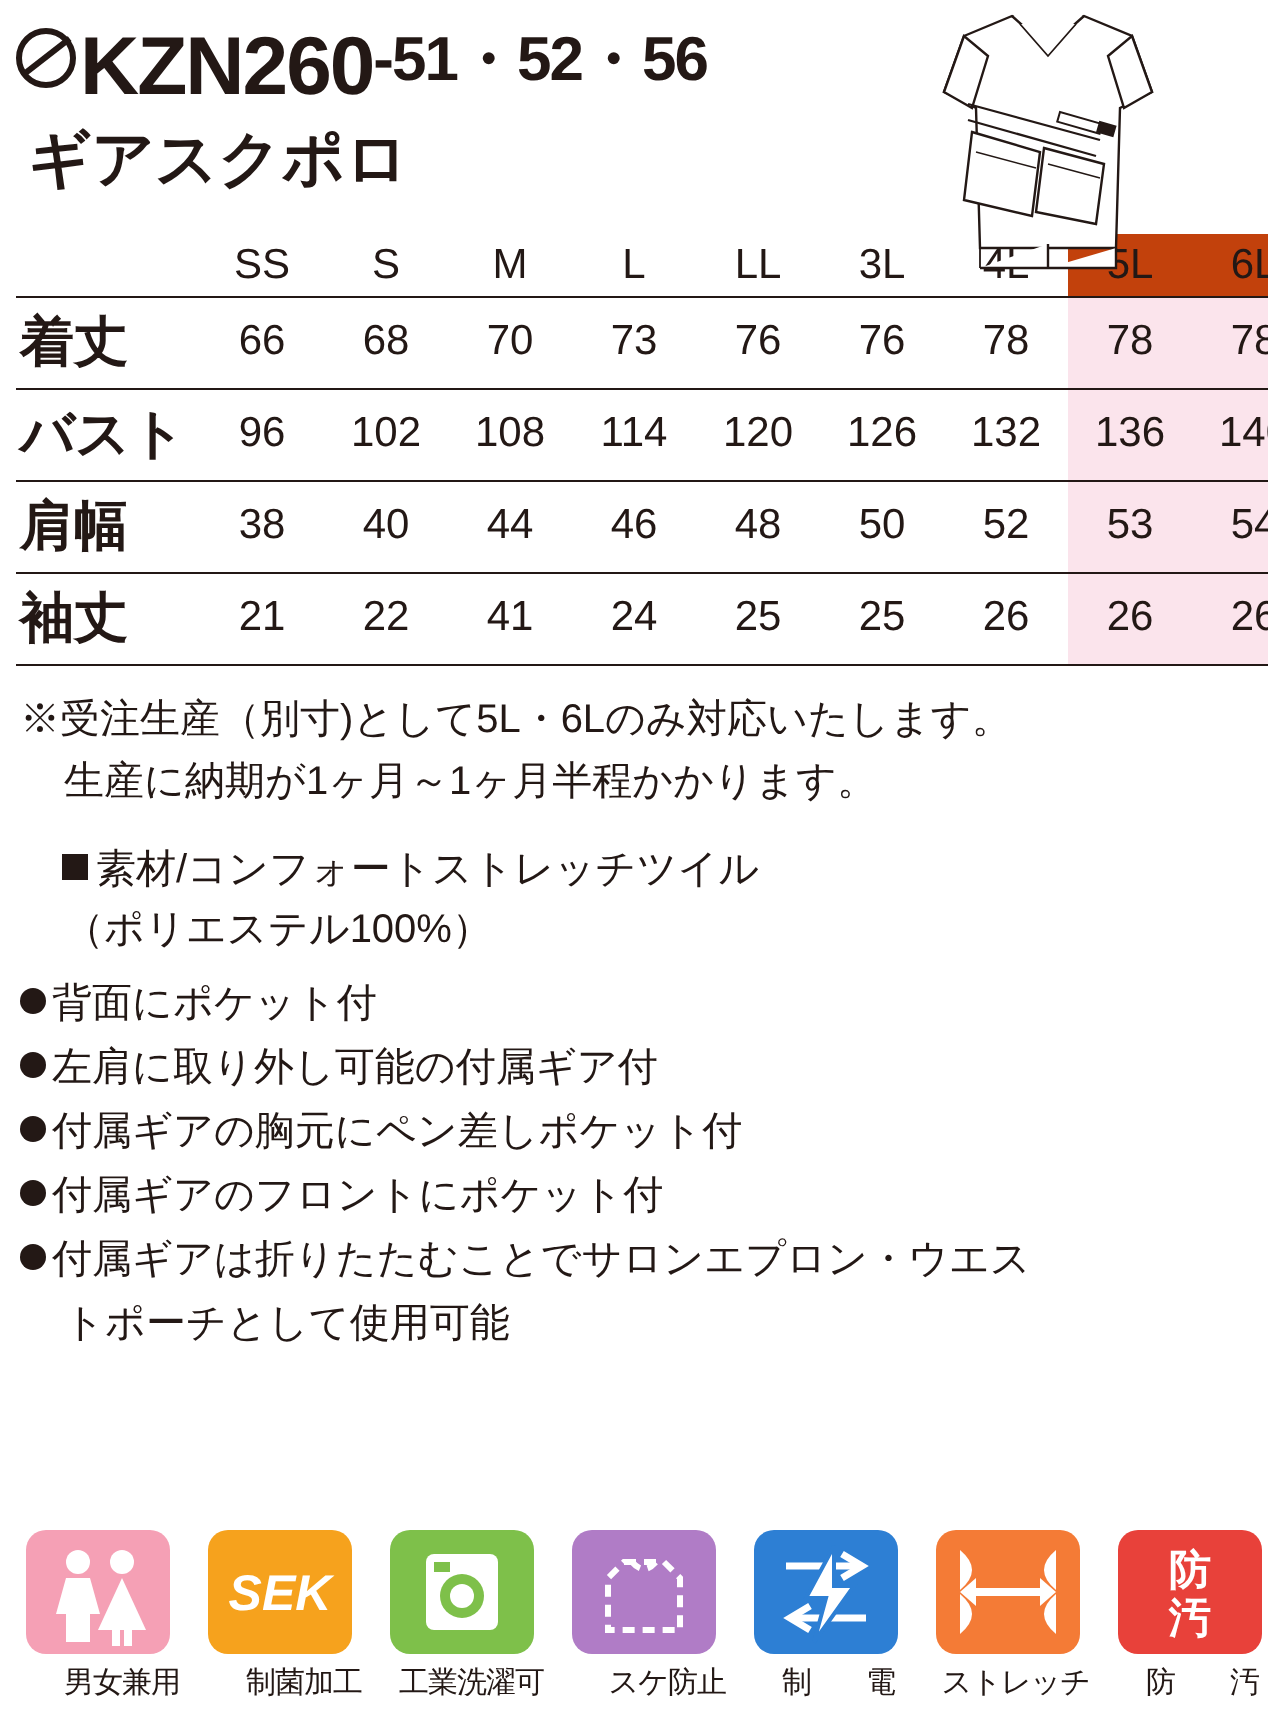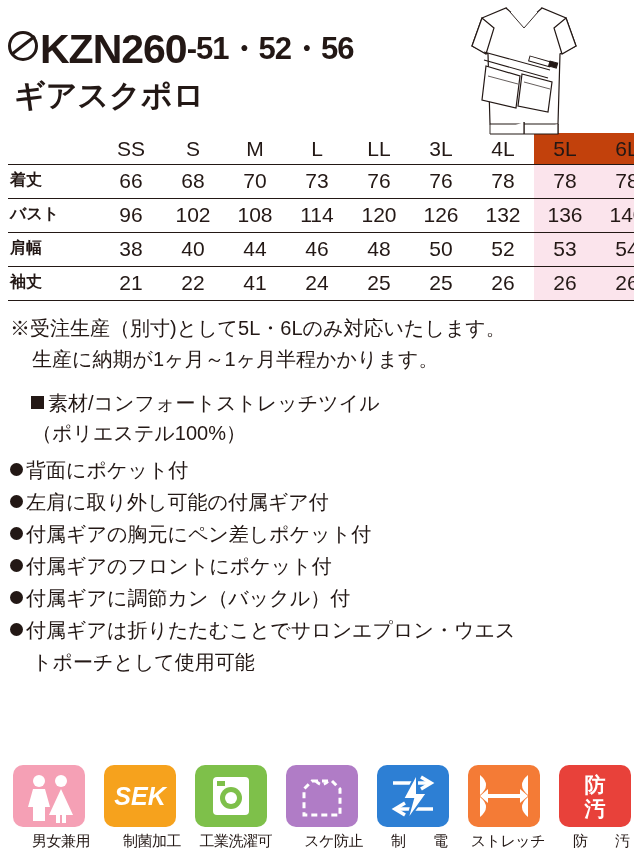--- a/index.html
+++ b/index.html
@@ -9,21 +9,21 @@
     background: #ffffff;
     font-family: "Liberation Sans", sans-serif;
     color: #231815;
     position: relative;
     overflow: hidden;
   }
   .page { position: relative; width: 634px; height: 861px; padding: 0; }
 
   
   .header { position: relative; padding: 14px 0 0 8px; }
-  .title-row { display: flex; align-items: center; margin-top: 16px; }
+  .title-row { display: flex; align-items: flex-start; }
   .no-mark {
     width: 30px; height: 30px; border: 3px solid #231815;
     border-radius: 50%; position: relative; margin-right: 2px; margin-bottom: 6px;
     flex: none;
   }
   .no-mark:after {
     content: ""; position: absolute; left: -3px; top: 10px;
     width: 30px; height: 3px; background: #231815;
     transform: rotate(-38deg); transform-origin: center;
   }
@@ -42,21 +42,21 @@
 
   
   .table-wrap { margin: 16px 8px 0 8px; }
   table.size { width: 618px; border-collapse: collapse; table-layout: fixed; }
   table.size th, table.size td {
     font-size: 21px; text-align: center; padding: 4px 0 5px 0;
     border-top: 1px solid #231815; font-weight: normal;
   }
   table.size tr:last-child td { border-bottom: 1px solid #231815; }
   table.size thead th { border-top: none; font-weight: normal; padding-bottom: 3px; }
-  table.size .rowhead { text-align: left; padding-left: 2px; font-weight: bold; font-size: 16px; width: 92px; }
+  table.size .rowhead { text-align: left; padding-left: 2px; font-weight: bold; font-size: 27px; width: 92px; }
   table.size col.c-label { width: 92px; }
   table.size col.c-sz { width: 62px; }
   .hl { background: #fbe4ec; }
   .hl-head { background: #c2410c; }
 
   
   .notes { margin: 12px 10px 0 10px; font-size: 20px; line-height: 1.5; }
   .notes p { margin: 0 0 1px 0; }
   .indent1 { padding-left: 22px; }
   .section-head { margin-top: 14px; font-size: 20px; margin-left: 21px; }
@@ -206,21 +206,20 @@
     <div class="section-head">
       <span class="sq"></span><span>素材/コンフォートストレッチツイル</span>
     </div>
     <p class="indent1">（ポリエステル100%）</p>
 
     <div class="bullets">
       <p><span class="dot"></span><span>背面にポケット付</span></p>
       <p><span class="dot"></span><span>左肩に取り外し可能の付属ギア付</span></p>
       <p><span class="dot"></span><span>付属ギアの胸元にペン差しポケット付</span></p>
       <p><span class="dot"></span><span>付属ギアのフロントにポケット付</span></p>
-      <p><span class="dot"></span><span>付属ギアに調節カン（バックル）付</span></p>
       <p><span class="dot"></span><span>付属ギアは折りたたむことでサロンエプロン・ウエス</span></p>
       <p class="indent1">トポーチとして使用可能</p>
     </div>
   </div>
 
   <div class="icons">
 
     <div class="icon-cell">
       <div class="icon-box" style="background:#f5a0b5">
         <svg width="72" height="62" viewBox="0 0 72 62">

